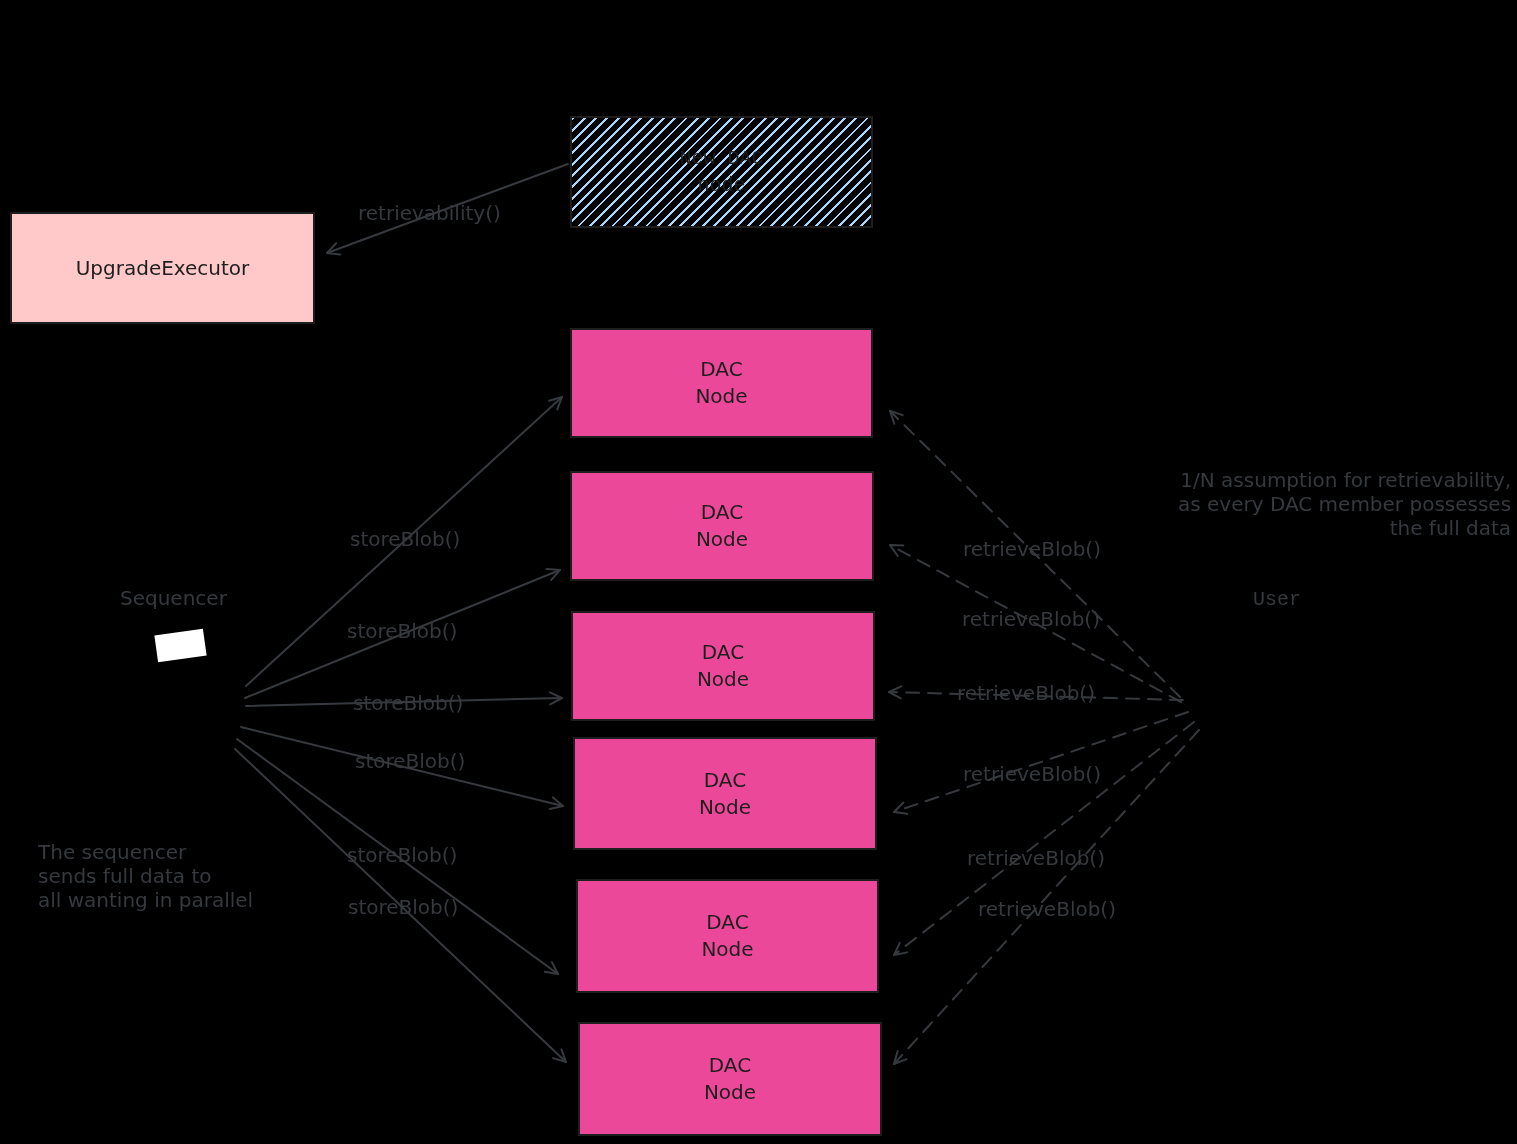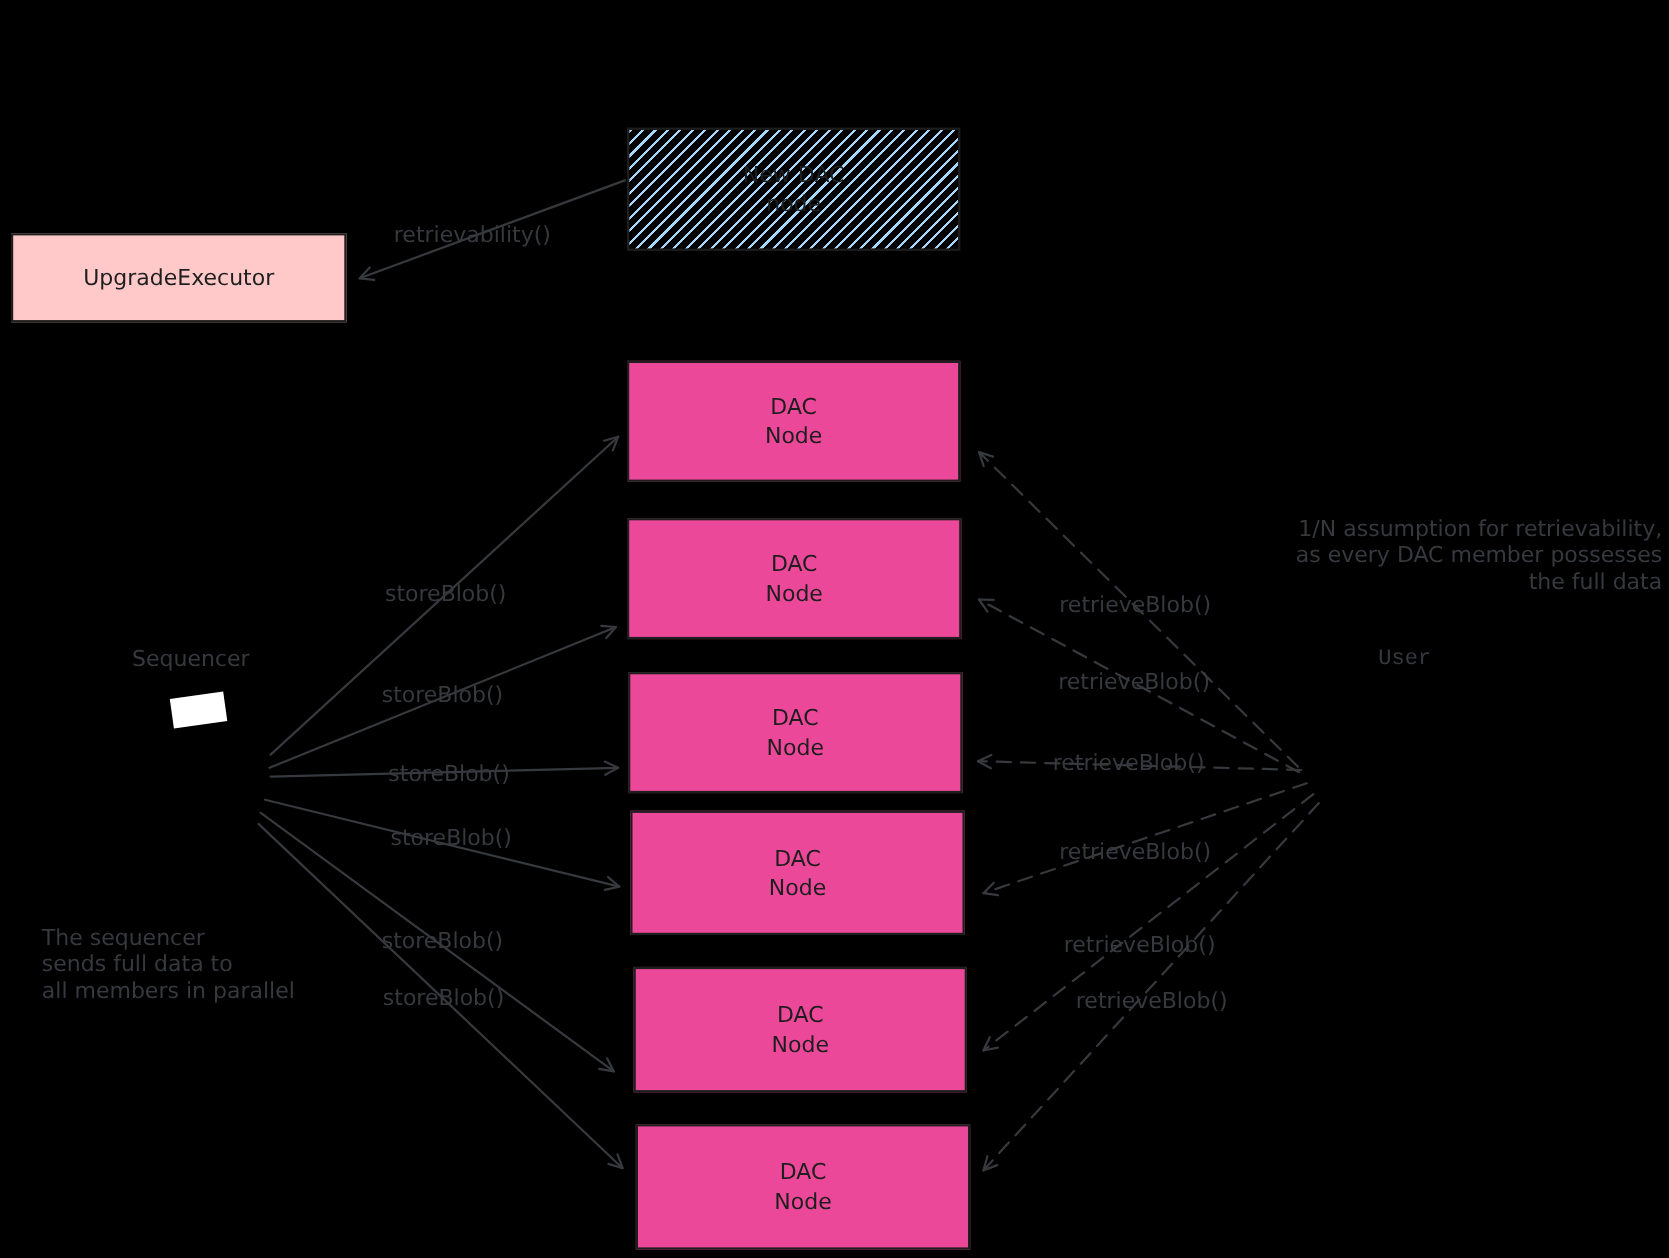--- a/index.html
+++ b/index.html
@@ -22,20 +22,21 @@
     font-size: 20px;
     line-height: 27px;
     color: #1e1e1e;
     white-space: pre-line;
     box-sizing: border-box;
   }
   .blue { background: #ec4899; }
   .pink { background: #ffc9c9; }
   .hachure {
     background: repeating-linear-gradient(135deg, #a5d8ff 0px, #a5d8ff 2px, transparent 2px, transparent 8px);
+    font-family: Liberation Mono, monospace;
   }
   .lbl {
     position: absolute;
     font-size: 20px;
     line-height: 24px;
     color: #36393e;
     white-space: pre-line;
   }
   .screen {
     position: absolute;
@@ -72,26 +73,26 @@
     <line x1="1188" y1="712" x2="894" y2="812" stroke="#36393e" stroke-width="2" stroke-linecap="round" stroke-dasharray="13 9" marker-end="url(#arrowhead)"></line>
     <line x1="1194" y1="722" x2="894" y2="955" stroke="#36393e" stroke-width="2" stroke-linecap="round" stroke-dasharray="13 9" marker-end="url(#arrowhead)"></line>
     <line x1="1199" y1="730" x2="894" y2="1064" stroke="#36393e" stroke-width="2" stroke-linecap="round" stroke-dasharray="13 9" marker-end="url(#arrowhead)"></line>
   </svg>
 
   <div class="lbl" style="left:1178px; top:468px;text-align:right;">1/N assumption for retrievability,
 as every DAC member possesses
 the full data</div>
   <div class="lbl" style="left:38px; top:840px;">The sequencer
 sends full data to
-all members in parallel</div>
+all wanting in parallel</div>
 
   <div class="box hachure" style="left:570px; top:116px; width:303px; height:112px;">New DAC
 node</div>
 
-  <div class="box pink" style="left:10px; top:212px; width:305px; height:81px;">UpgradeExecutor</div>
+  <div class="box pink" style="left:10px; top:212px; width:305px; height:112px;">UpgradeExecutor</div>
 
   <div class="box blue" style="left:570px; top:328px;  width:303px; height:110px;">DAC
 Node</div>
   <div class="box blue" style="left:570px; top:471px;  width:304px; height:110px;">DAC
 Node</div>
   <div class="box blue" style="left:571px; top:611px;  width:304px; height:110px;">DAC
 Node</div>
   <div class="box blue" style="left:573px; top:737px;  width:304px; height:113px;">DAC
 Node</div>
   <div class="box blue" style="left:576px; top:879px;  width:303px; height:114px;">DAC

